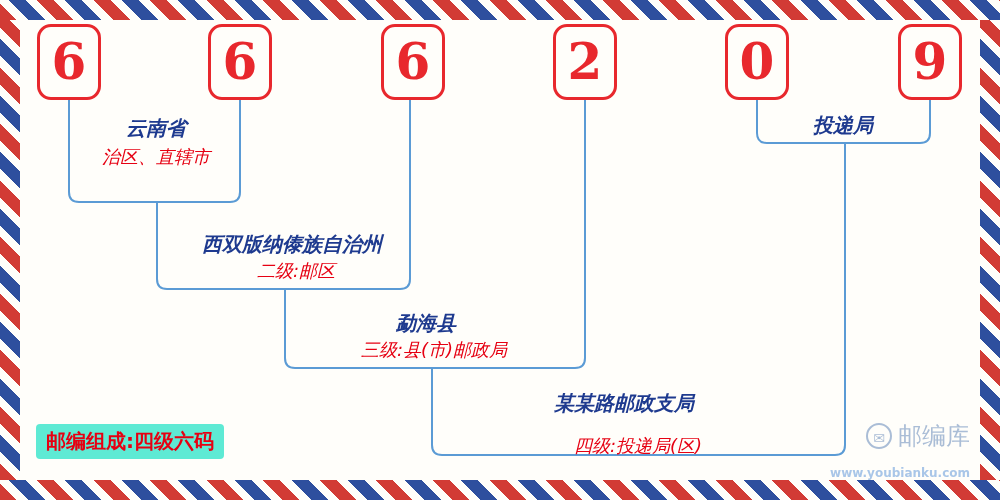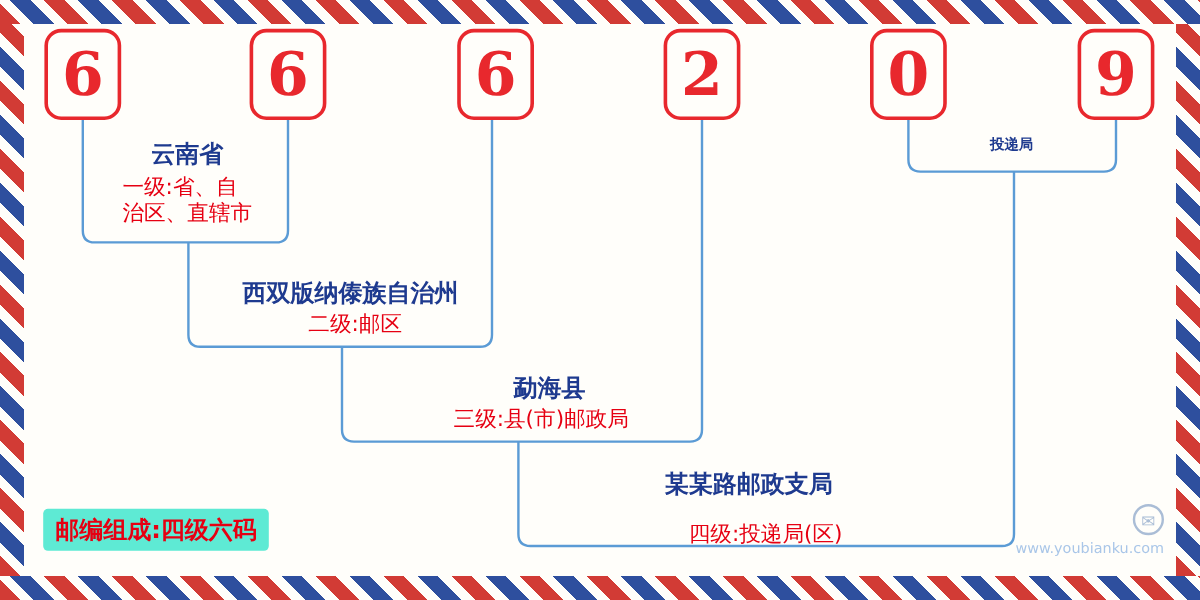--- a/index.html
+++ b/index.html
@@ -31,44 +31,44 @@
   .digit-box span{
     font-family:"DejaVu Serif","Liberation Serif",serif;
     font-weight:700;font-size:50px;color:#e8282d;line-height:1;
   }
 
   
   #lines{position:absolute;left:0;top:0;z-index:1;pointer-events:none;}
   #lines path{fill:none;stroke:#5b9bd5;stroke-width:2;}
 
   
-  .lbl{position:absolute;transform:translateX(-50%);text-align:left;
-       white-space:nowrap;z-index:2;}
+  .lbl{position:absolute;transform:translateX(-50%);text-align:right;
+       white-space:nowrap;z-index:2;font-style:italic;}
   .lbl-name{color:#1e3a8f;font-weight:700;font-size:20px;}
   .lbl-desc{color:#e60012;font-size:18px;line-height:21px;}
   .lbl-desc span{display:block;}
-  .lbl-small{color:#1e3a8f;font-weight:700;font-size:12px;}
+  .lbl-small{color:#1e3a8f;font-weight:700;font-size:20px;}
 
   
   .composition{
     position:absolute;left:36px;top:424px;z-index:2;
     color:#e60012;font-weight:700;font-size:20px;
     background:#5eead4;padding:4px 10px;border-radius:4px;
   }
 
   
   .brand{position:absolute;right:30px;top:420px;z-index:2;text-align:center;}
   .brand-row{display:flex;align-items:center;justify-content:flex-end;gap:6px;}
   .brand-icon{
     width:26px;height:26px;border:2px solid #aabdd6;border-radius:50%;
     color:#aabdd6;font-size:14px;line-height:26px;text-align:center;
     box-sizing:border-box;display:inline-block;
   }
   .brand-name{color:#aabdd6;font-size:24px;font-weight:500;}
-  .brand-url{color:#a9c6e8;font-size:12px;margin-top:4px;text-align:right;}
+  .brand-url{color:#a9c6e8;font-size:12px;margin-top:14px;text-align:right;font-weight:bold;}
 </style>
 </head>
 <body>
 
 <div class="am am-h am-top"></div>
 <div class="am am-h am-bottom"></div>
 <div class="am am-v am-left"></div>
 <div class="am am-v am-right"></div>
 
 <svg id="lines" width="1000" height="500">
@@ -93,41 +93,41 @@
   </div>
 <div class="digit-box" style="left:725px">
     <span>0</span>
   </div>
 <div class="digit-box" style="left:898px">
     <span>9</span>
   </div>
 
 <div class="lbl lbl-name" style="left:156px;top:115px">云南省</div>
 <div class="lbl lbl-desc" style="left:156px;top:146px">
-  <span>一级:省、自</span>
   <span>治区、直辖市</span>
 </div>
 
 <div class="lbl lbl-name" style="left:292px;top:231px">西双版纳傣族自治州</div>
 <div class="lbl lbl-desc" style="left:296px;top:260px">
   <span>二级:邮区</span>
 </div>
 
-<div class="lbl lbl-name" style="left:458px;top:310px">勐海县</div>
-<div class="lbl lbl-desc" style="left:451px;top:339px">
+<div class="lbl lbl-name" style="left:426px;top:310px">勐海县</div>
+<div class="lbl lbl-desc" style="left:434px;top:339px">
   <span>三级:县(市)邮政局</span>
 </div>
 
 <div class="lbl lbl-name" style="left:624px;top:390px">某某路邮政支局</div>
 <div class="lbl lbl-desc" style="left:638px;top:435px">
   <span>四级:投递局(区)</span>
 </div>
 
 <div class="lbl lbl-small" style="left:843px;top:112px">投递局</div>
 
 <div class="composition">邮编组成:四级六码</div>
 
 <div class="brand">
   <div class="brand-row">
     <span class="brand-icon">✉</span>
+    <span class="brand-name">邮编库</span>
   </div>
   <div class="brand-url">www.youbianku.com</div>
 </div>
 
 </body></html>

